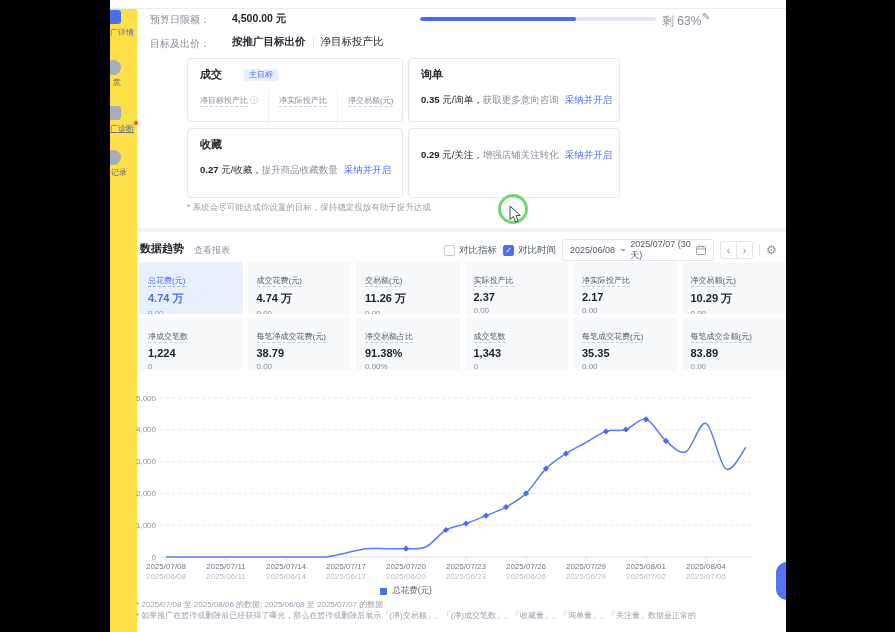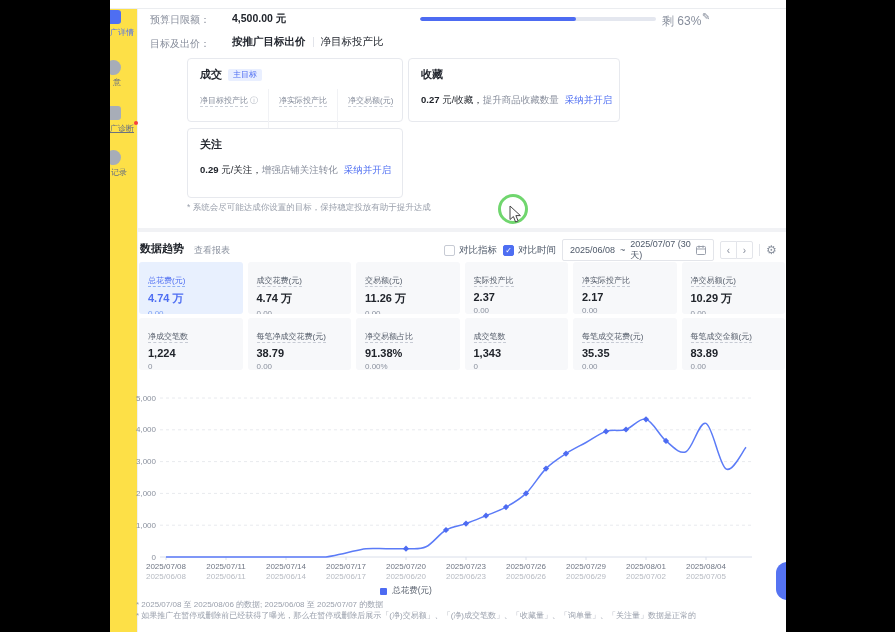--- a/index.html
+++ b/index.html
@@ -32,21 +32,21 @@
   .pricing-label { left:40px; top:37px; }
   .pricing-opts { left:122px; top:35px; display:flex; align-items:center; gap:7px; }
   .p-opt { font-size:10.5px; color:#23272f; cursor:pointer; }
   .p-opt.sel { font-weight:700; }
   .p-sep { width:1px; height:10px; background:#e2e4ea; }
 
   
   .goal-grid { position:absolute; left:77px; top:58px; width:434px; display:grid;
                grid-template-columns:216px 212px; grid-template-rows:64px 70px; gap:6px 5px; }
   .g-card { border:1px solid #e7e9ee; border-radius:4px; background:#fff; padding:8px 12px; }
-  .g-titlerow { display:flex; align-items:center; gap:6px; }
+  .g-titlerow { display:flex; align-items:center; gap:22px; }
   .g-title { font-size:11px; font-weight:700; color:#23272f; }
   .badge { font-size:8px; color:#4e6ef2; background:#e9efff; border-radius:2px; padding:1px 5px; line-height:10px; }
   .g-metrics { display:flex; margin-top:7px; }
   .g-col { padding-right:10px; }
   .g-col + .g-col { border-left:1px solid #f1f2f5; padding-left:10px; }
   .g-mlabel { font-size:8px; color:#878e9c; white-space:nowrap; }
   .dashed-u { border-bottom:1px dashed #ccd0d8; padding-bottom:1px; }
   .info-i { font-size:8px; color:#b3b8c2; margin-left:2px; cursor:pointer; }
   .g-mvalue { margin-top:20px; font-size:10.5px; font-weight:700; color:#20242b; }
   .g-body { margin-top:12px; font-size:9.5px; color:#20242b; white-space:nowrap; }
@@ -157,34 +157,39 @@
             <span class="g-mlabel"><span class="dashed-u">净实际投产比</span></span>
             <div class="g-mvalue">2.17</div>
           </div>
           <div class="g-col">
             <span class="g-mlabel"><span class="dashed-u">净交易额(元)</span></span>
             <div class="g-mvalue">102946.60</div>
           </div>
         </div>
       </div>
 
+      <div class="g-card">
+        <div class="g-titlerow">
+            <span class="g-title">询单</span>
+          </div>
+        <div class="g-body">
+          <span class="gb-num">0.35</span><span> 元/询单，</span><span class="gb-desc">获取更多意向咨询</span><a class="blue-link">采纳并开启</a>
+        </div>
+      </div>
 
       <div class="g-card">
         <div class="g-titlerow">
             <span class="g-title">收藏</span>
           </div>
         <div class="g-body">
           <span class="gb-num">0.27</span><span> 元/收藏，</span><span class="gb-desc">提升商品收藏数量</span><a class="blue-link">采纳并开启</a>
         </div>
       </div>
 
       <div class="g-card">
-        <div class="g-titlerow">
-            <span class="g-title">关注</span>
-          </div>
         <div class="g-body">
           <span class="gb-num">0.29</span><span> 元/关注，</span><span class="gb-desc">增强店铺关注转化</span><a class="blue-link">采纳并开启</a>
         </div>
       </div>
     </div>
 
     <div class="abs goal-note">* 系统会尽可能达成你设置的目标，保持稳定投放有助于提升达成</div>
 
     <div class="panel-sep"></div>
 

